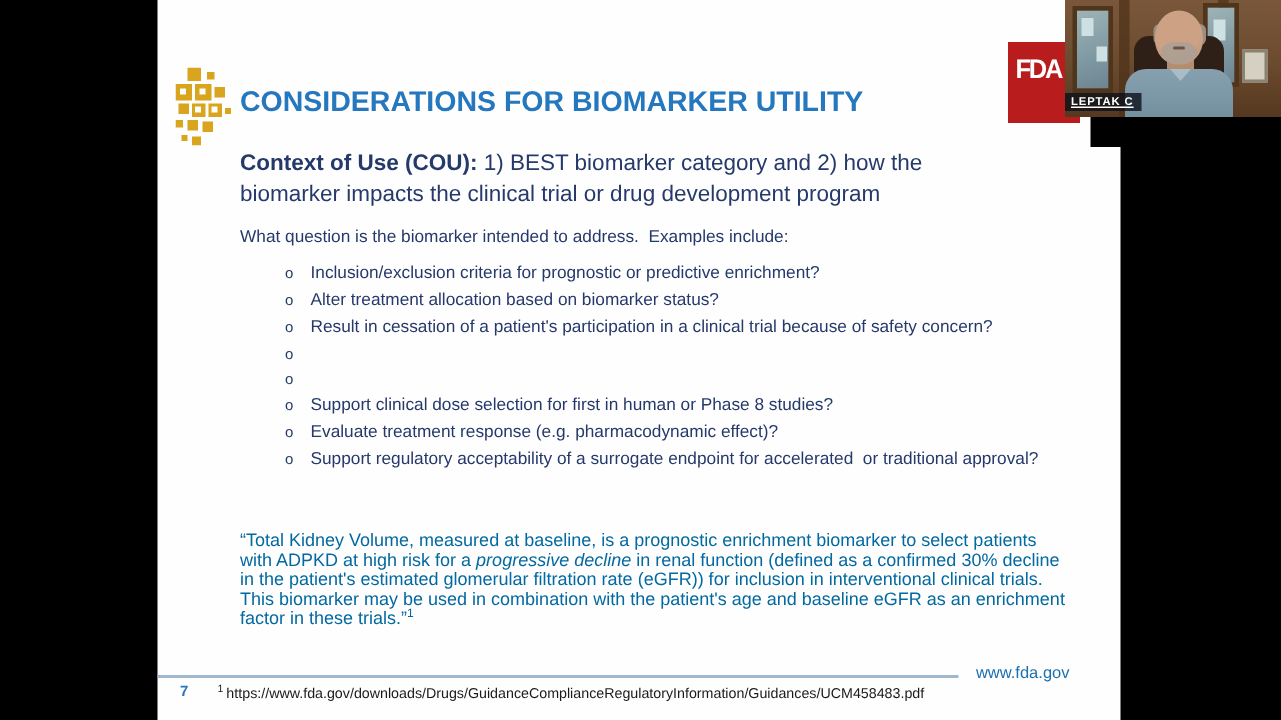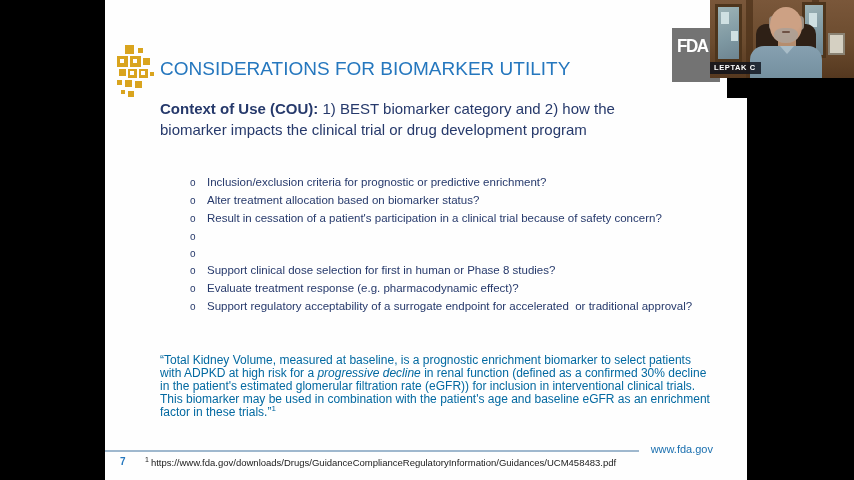--- a/index.html
+++ b/index.html
@@ -5,21 +5,21 @@
   * { margin:0; padding:0; box-sizing:border-box; }
   body { background:#000; font-family:"Liberation Sans", sans-serif; }
   .stage { position:relative; width:854px; height:480px; background:#000; overflow:hidden; }
 
   
   .slide { position:absolute; left:105px; top:0; width:642px; height:480px; background:#fefefe; }
 
   .biomarker-icon { position:absolute; left:12px; top:45px; }
 
   .title { position:absolute; left:55px; top:58px; width:560px;
-           font-size:19px; font-weight:400; color:#2577BE; letter-spacing:0; }
+           font-size:19px; font-weight:700; color:#2577BE; letter-spacing:0; }
 
   .cou { position:absolute; left:55px; top:98px; width:505px;
          font-size:15px; line-height:1.4; color:#26396B; }
   .cou b { font-weight:700;margin-top:38px; }
   .cou span, .cou b { white-space:pre-wrap; }
 
   .question { position:absolute; left:55px; top:152px; width:560px;
               font-size:11.5px; color:#26396B; white-space:pre-wrap; }
 
   .bullets { position:absolute; left:85px; top:176px; width:512px; list-style:none; }
@@ -27,21 +27,21 @@
   .bullets .mk { width:17px; flex:0 0 17px; font-size:10px; padding-top:1px; color:#26396B; }
   .bullets .bt { white-space:pre-wrap;text-align:right; }
 
   .quote { position:absolute; left:55px; top:354px; width:554px;
            font-size:12px; line-height:1.08; color:#0369a1; }
   .quote span { white-space:pre-wrap; }
   .quote i { font-style:italic; }
   .quote sup { font-size:8px; vertical-align:super; line-height:0; }
 
   .fda-logo { position:absolute; left:567px; top:28px; width:48px; height:54px;
-              background:#737373; }
+              background:#b91c1c; }
   .fda-logo span { position:absolute; left:5px; top:9px; color:#fff; font-weight:700;
                    font-size:17px; letter-spacing:-1.5px; transform:scaleY(1.05); }
 
   .divider { position:absolute; left:0; top:450px; width:534px; height:2px; background:#9FB8CE; }
   .website { position:absolute; left:538px; top:443px; width:70px; text-align:right;
              font-size:11px; font-weight:400; color:#1A6FAF; }
   .pagenum { position:absolute; left:15px; top:456px; font-size:10px; font-weight:600; color:#2577BE; }
   .footnote { position:absolute; left:40px; top:457px; width:560px; font-size:9.5px; color:#1a1a1a; }
   .footnote sup { font-size:7px; vertical-align:super; line-height:0; margin-right:2px; }
 
@@ -60,21 +60,21 @@
   .hair-r { left:89px; border-radius:0 4px 4px 0; }
   .beard { position:absolute; left:64px; top:28px; width:24px; height:15px; border-radius:40% 40% 50% 50%;
            background:rgba(170,160,150,.85); }
   .mouth { position:absolute; left:72px; top:31px; width:8px; height:2px; background:#6e5144; border-radius:2px; }
   .shirt { position:absolute; left:40px; top:46px; width:72px; height:32px; border-radius:14px 14px 0 0;
            background:linear-gradient(180deg,#86a0b0,#74909f); }
   .collar { position:absolute; left:70px; top:46px; width:14px; height:8px; background:#a9bdc8;
             clip-path:polygon(0 0,100% 0,50% 100%); }
   .frame { position:absolute; right:9px; top:33px; width:17px; height:22px; background:#d5d0c2; border:2px solid #8a8273; }
   .nametag { position:absolute; left:0; bottom:4px; padding:1px 5px 2px 4px; background:rgba(12,16,26,.8);
-             color:#fff; font-size:7.5px; font-weight:700; letter-spacing:.6px; }
+             color:#fff; font-size:7.5px; font-weight:700; letter-spacing:.6px;text-decoration:underline; }
   .cam-shadow { position:absolute; left:727px; top:78px; width:127px; height:20px; background:#000; z-index:4; }
 </style>
 </head>
 <body>
 
 <div class="stage">
 
   <div class="slide">
 
     <svg class="biomarker-icon" width="40" height="52" viewBox="0 0 40 52">
@@ -99,20 +99,21 @@
         <rect x="16" y="14" width="4" height="4"></rect>
         <rect x="13" y="26" width="4" height="4"></rect>
         <rect x="24" y="26" width="4" height="4"></rect>
       </g>
     </svg>
 
     <h1 class="title">CONSIDERATIONS FOR BIOMARKER UTILITY</h1>
 
     <p class="cou"><b>Context of Use (COU):</b><span> 1) BEST biomarker category and 2) how the biomarker impacts the clinical trial or drug development program</span></p>
 
+    <p class="question">What question is the biomarker intended to address.  Examples include:</p>
 
     <ul class="bullets">
       <li>
           <span class="mk">o</span>
           <span class="bt">Inclusion/exclusion criteria for prognostic or predictive enrichment?</span>
         </li>
       <li>
           <span class="mk">o</span>
           <span class="bt">Alter treatment allocation based on biomarker status?</span>
         </li>

